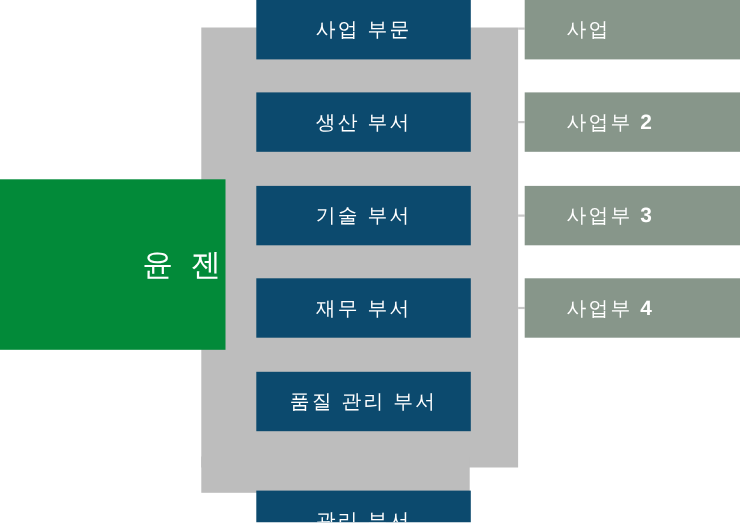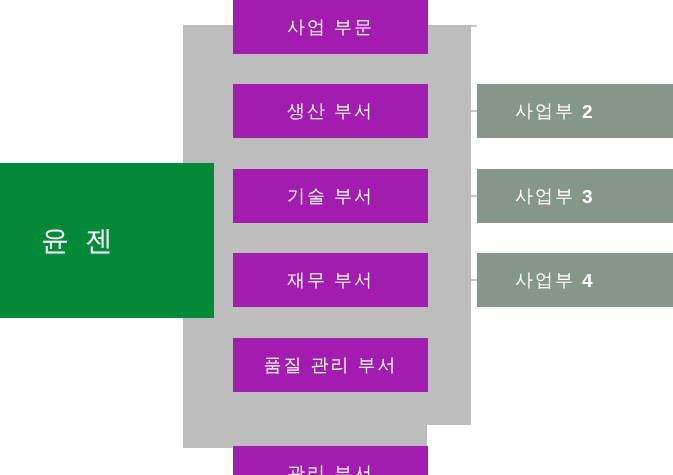--- a/index.html
+++ b/index.html
@@ -21,30 +21,29 @@
     position: absolute;
     display: flex;
     align-items: center;
     color: #ffffff;
     letter-spacing: 2px;
     font-size: 18px;
     line-height: 1;
     white-space: nowrap;
   }
   .root-node {
-    left: 0; top: 163px; width: 173px; height: 155px;
+    left: 0; top: 163px; width: 205px; height: 155px;
     background: #028a39;
-    justify-content: flex-start;
+    justify-content: flex-end;
     font-size: 28px;
     letter-spacing: 4px;
-    padding-left: 41px;
   }
   .dept {
     left: 233px; width: 195px; height: 54px;
-    background: #a21caf;
+    background: #0c4a6e;
     justify-content: center;
   }
   .dept.r1 { top: 0; }
   .dept.r2 { top: 84px; }
   .dept.r3 { top: 169px; }
   .dept.r4 { top: 253px; text-align: right; }
   .dept.r5 { top: 338px; align-items: center; }
   .dept.r6 { top: 422px; margin-top: 24px; }
   .div-node {
     left: 477px; width: 196px; height: 54px;
@@ -105,20 +104,24 @@
   <div class="node dept r4">
     <span>재무 부서</span>
   </div>
   <div class="node dept r5">
     <span>품질 관리 부서</span>
   </div>
   <div class="node dept r6">
     <span>관리 부서</span>
   </div>
 
+  <div class="node div-node r1">
+    <span>사업</span>
+    <span class="num"></span>
+  </div>
   <div class="node div-node r2">
     <span>사업부</span>
     <span class="num">2</span>
   </div>
   <div class="node div-node r3">
     <span>사업부</span>
     <span class="num">3</span>
   </div>
   <div class="node div-node r4">
     <span>사업부</span>

